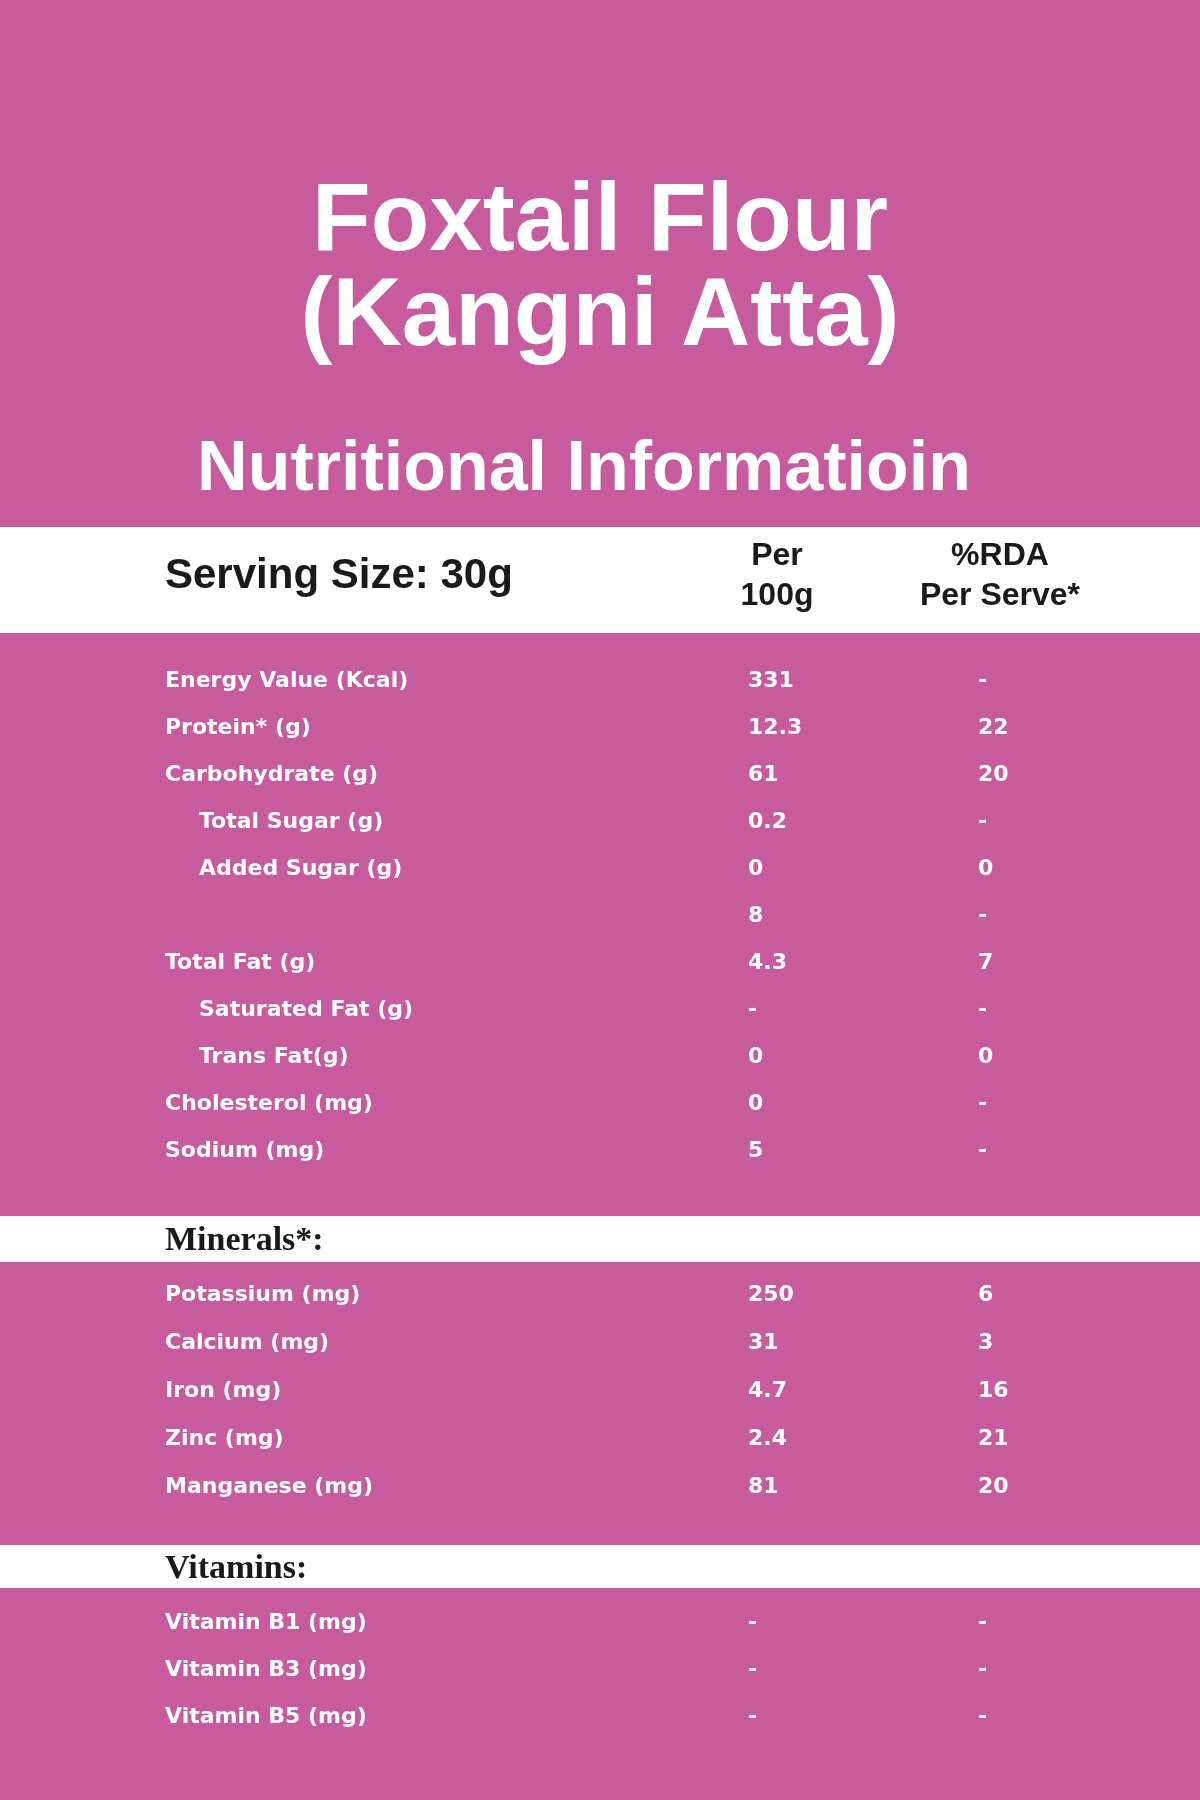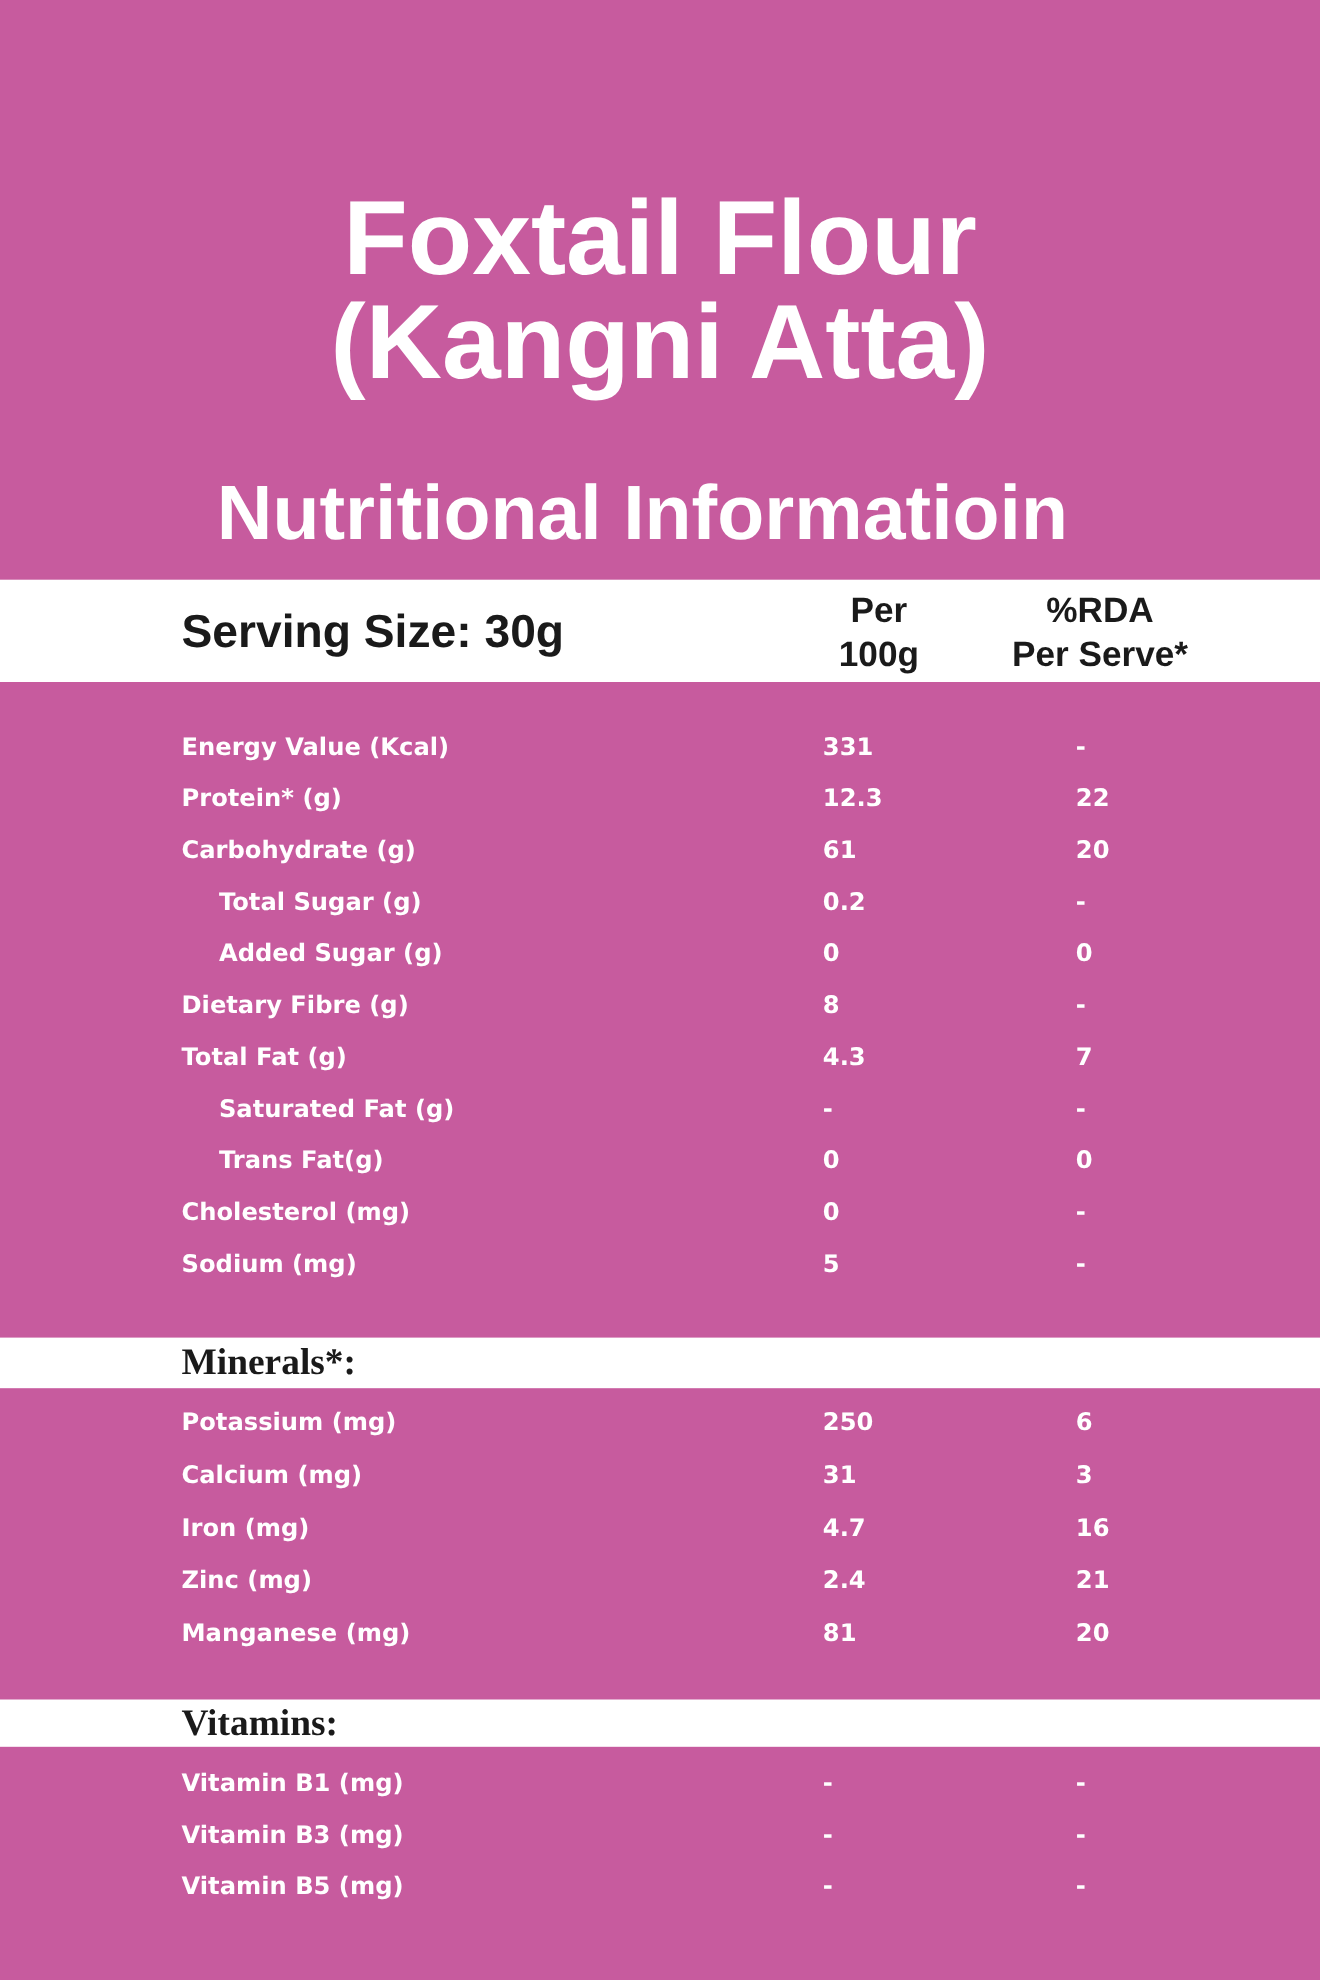--- a/index.html
+++ b/index.html
@@ -24,33 +24,33 @@
     font-weight:bold;font-size:96px;line-height:95px;
     letter-spacing:0px;white-space:nowrap;
   }
   .subtitle{
     position:absolute;top:426px;left:0;width:1168px;
     text-align:center;color:var(--light);
     font-weight:bold;font-size:70px;line-height:80px;white-space:nowrap;
   }
   
   .band{position:absolute;left:0;width:1200px;background:var(--band);}
-  .band1{top:527px;height:93px;}
+  .band1{top:527px;height:106px;}
   .band2{top:1216px;height:46px;}
   .band3{top:1545px;height:43px;}
   .serving{
     position:absolute;left:165px;top:0;height:93px;line-height:93px;
     font-size:42px;font-weight:bold;color:var(--dark);white-space:nowrap;
   }
   .colhead{
     position:absolute;top:7px;transform:translateX(-50%);
     text-align:center;font-size:32px;line-height:40px;
     font-weight:bold;color:var(--dark);white-space:nowrap;
   }
-  .colhead.c2{left:777px;margin-left:22px;}
+  .colhead.c2{left:777px;}
   .colhead.c3{left:1000px;}
   
   .heading{
     position:absolute;left:165px;top:0;
     font-family:Liberation Serif, serif;
     font-weight:bold;color:var(--dark);font-size:34px;white-space:nowrap;
   }
   .band2 .heading{line-height:46px;}
   .band3 .heading{line-height:43px;}
   
@@ -115,21 +115,20 @@
         <span class="cell label indent">Total Sugar (g)</span>
         <span class="cell v1">0.2</span>
         <span class="cell v2">-</span>
       </div>
       <div class="nrow">
         <span class="cell label indent">Added Sugar (g)</span>
         <span class="cell v1">0</span>
         <span class="cell v2">0</span>
       </div>
       <div class="nrow">
-        <span class="cell label">Dietary Fibre (g)</span>
         <span class="cell v1">8</span>
         <span class="cell v2">-</span>
       </div>
       <div class="nrow">
         <span class="cell label">Total Fat (g)</span>
         <span class="cell v1">4.3</span>
         <span class="cell v2">7</span>
       </div>
       <div class="nrow">
         <span class="cell label indent">Saturated Fat (g)</span>

